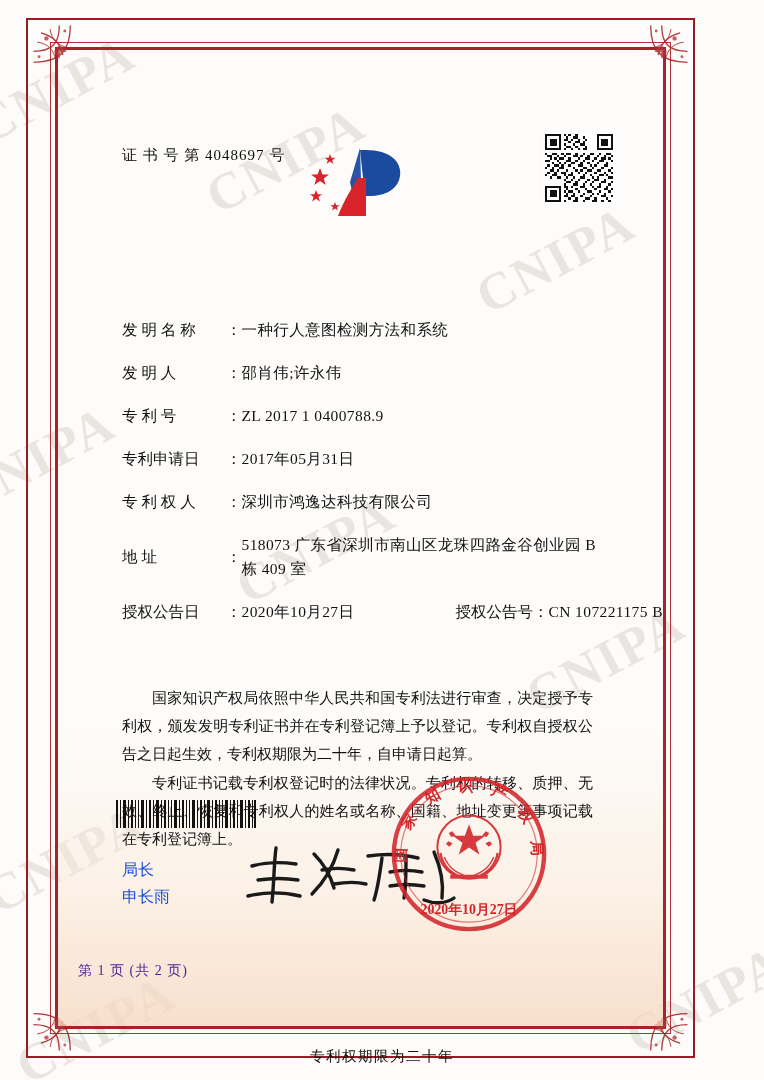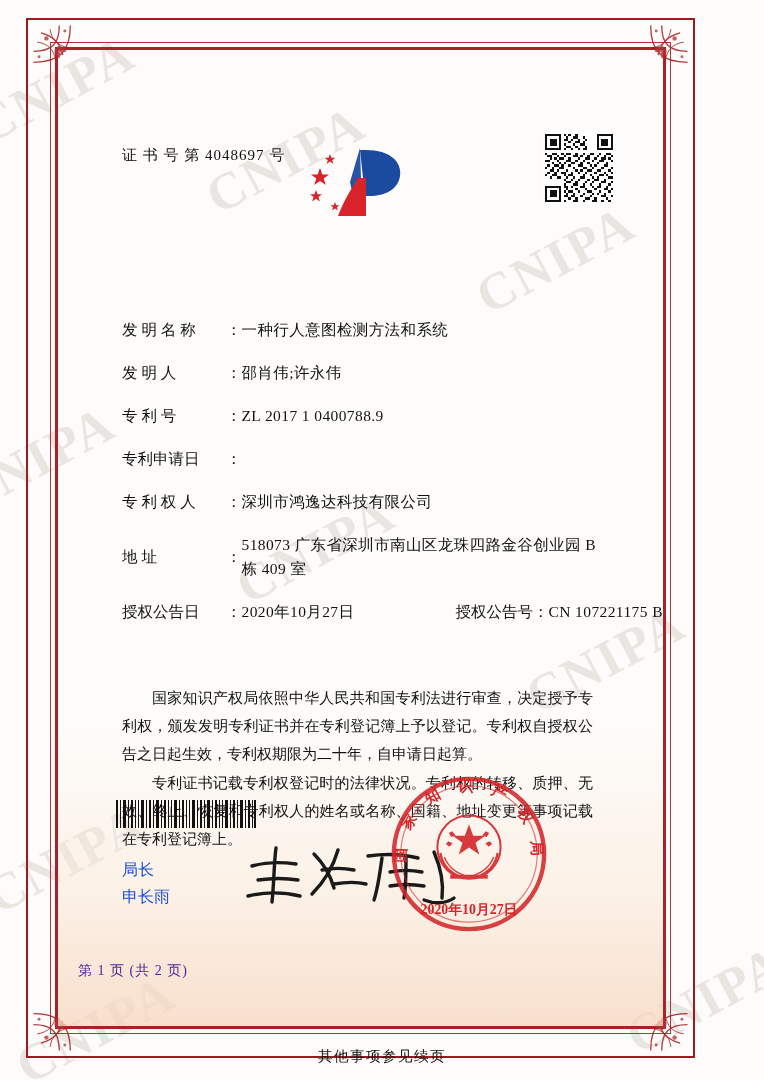--- a/index.html
+++ b/index.html
@@ -568,20 +568,21 @@
         <span class="field-value">邵肖伟;许永伟</span>
       </div>
       <div class="field-row">
         <span class="field-label">专 利 号</span>
         <span class="field-colon">：</span>
         <span class="field-value">ZL 2017 1 0400788.9</span>
       </div>
       <div class="field-row">
         <span class="field-label">专利申请日</span>
         <span class="field-colon">：</span>
+        <span class="field-value">2017年05月31日</span>
       </div>
       <div class="field-row">
         <span class="field-label">专 利 权 人</span>
         <span class="field-colon">：</span>
         <span class="field-value">深圳市鸿逸达科技有限公司</span>
       </div>
       <div class="field-row">
         <span class="field-label">地 址</span>
         <span class="field-colon">：</span>
         <span class="field-value">518073 广东省深圳市南山区龙珠四路金谷创业园 B 栋 409 室</span>
@@ -694,13 +695,13 @@
       <text font-family="'Liberation Serif', serif" font-size="15" font-weight="700" fill="#d3262b" letter-spacing="7">
         <textPath href="#sealArc" startOffset="50%" text-anchor="middle">国 家 知 识 产 权 局</textPath>
       </text>
       <text x="85" y="146" text-anchor="middle" font-family="'Liberation Serif', serif" font-size="14" font-weight="700" fill="#d3262b">2020年10月27日</text>
     </svg>
 
     <div class="page-num">第 1 页 (共 2 页)</div>
   </div>
 </div>
 
-<div class="footer-note">其他事项参见续页</div>
+<div class="footer-note">专利权期限为二十年</div>
 
 </body></html>

